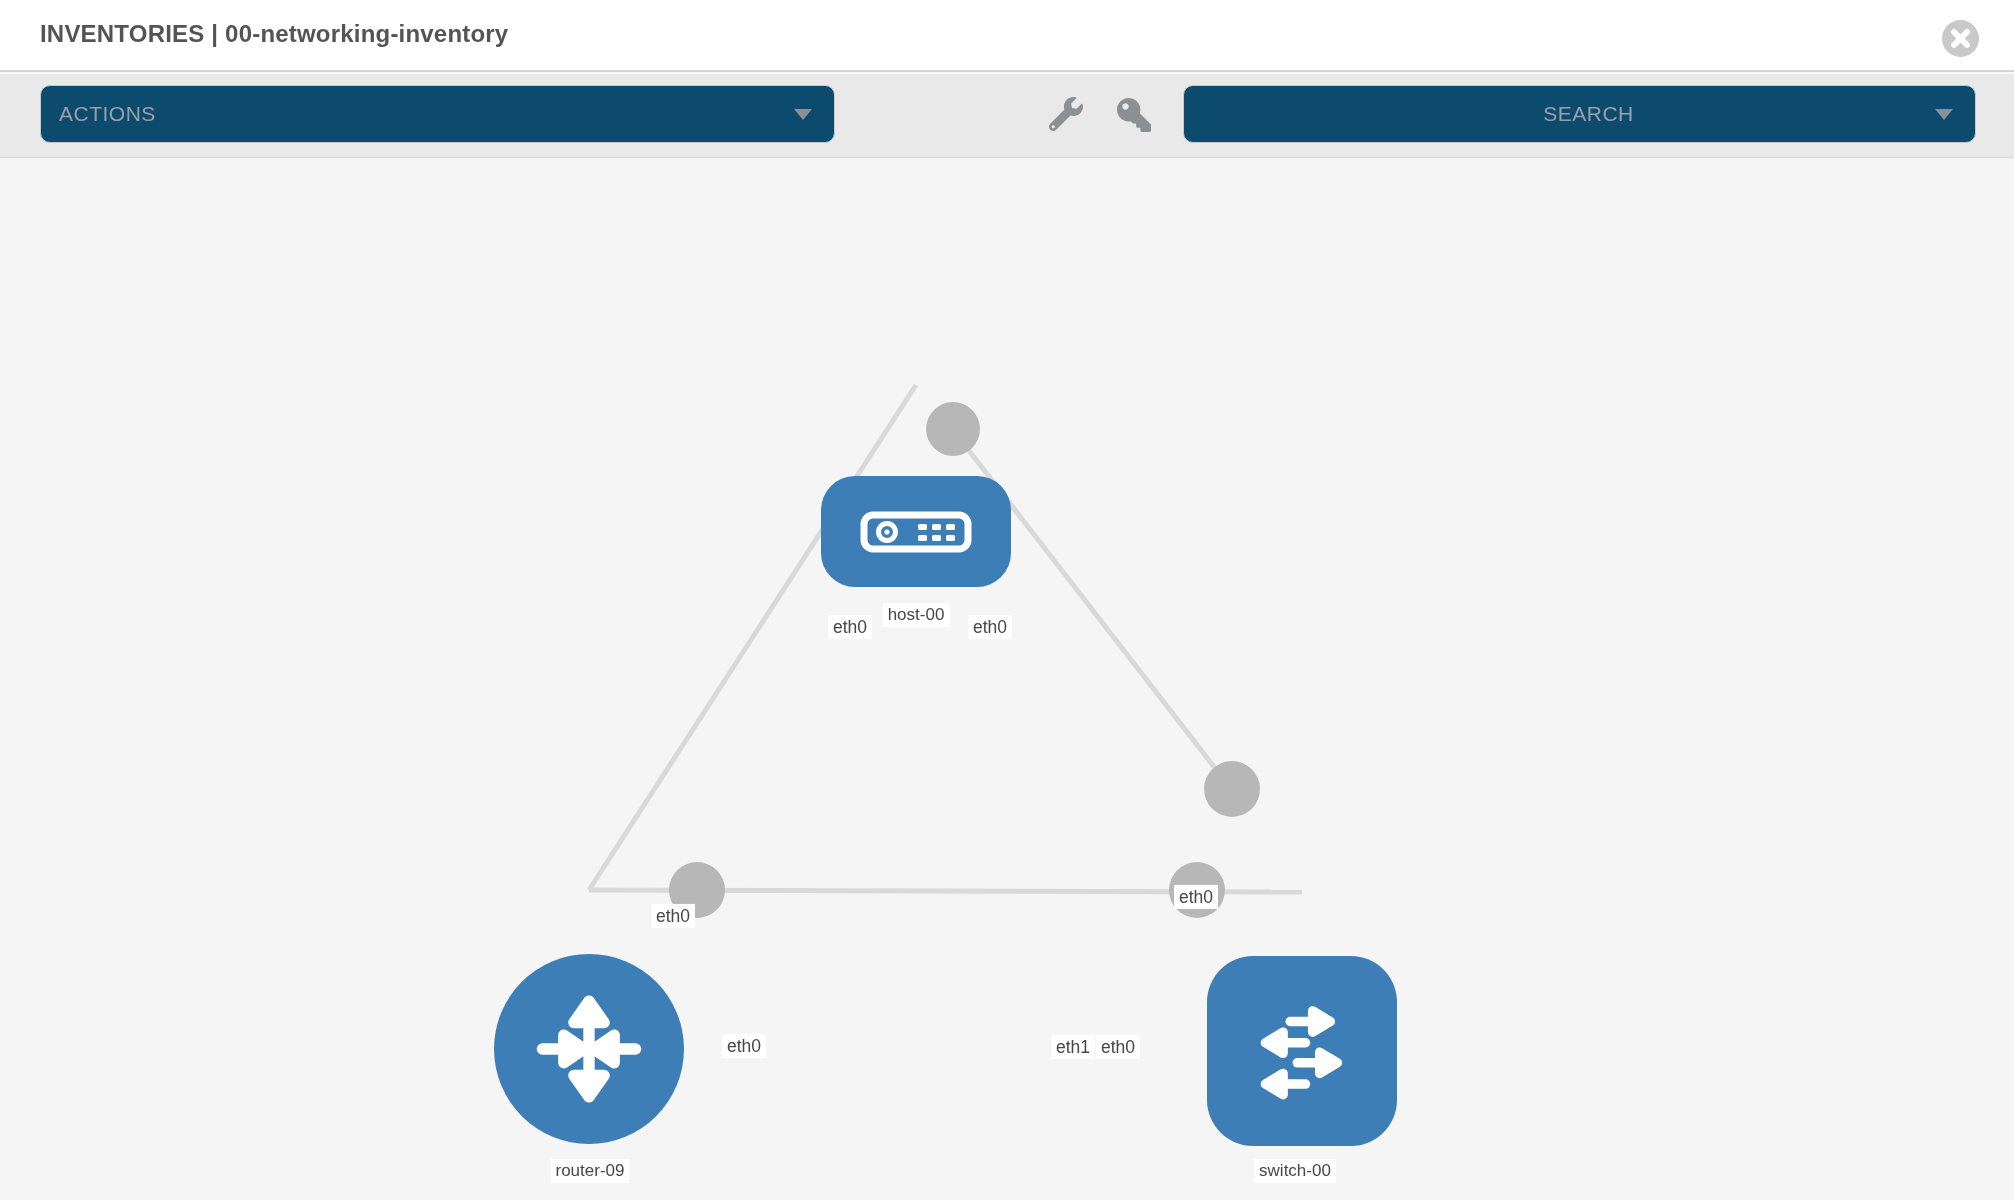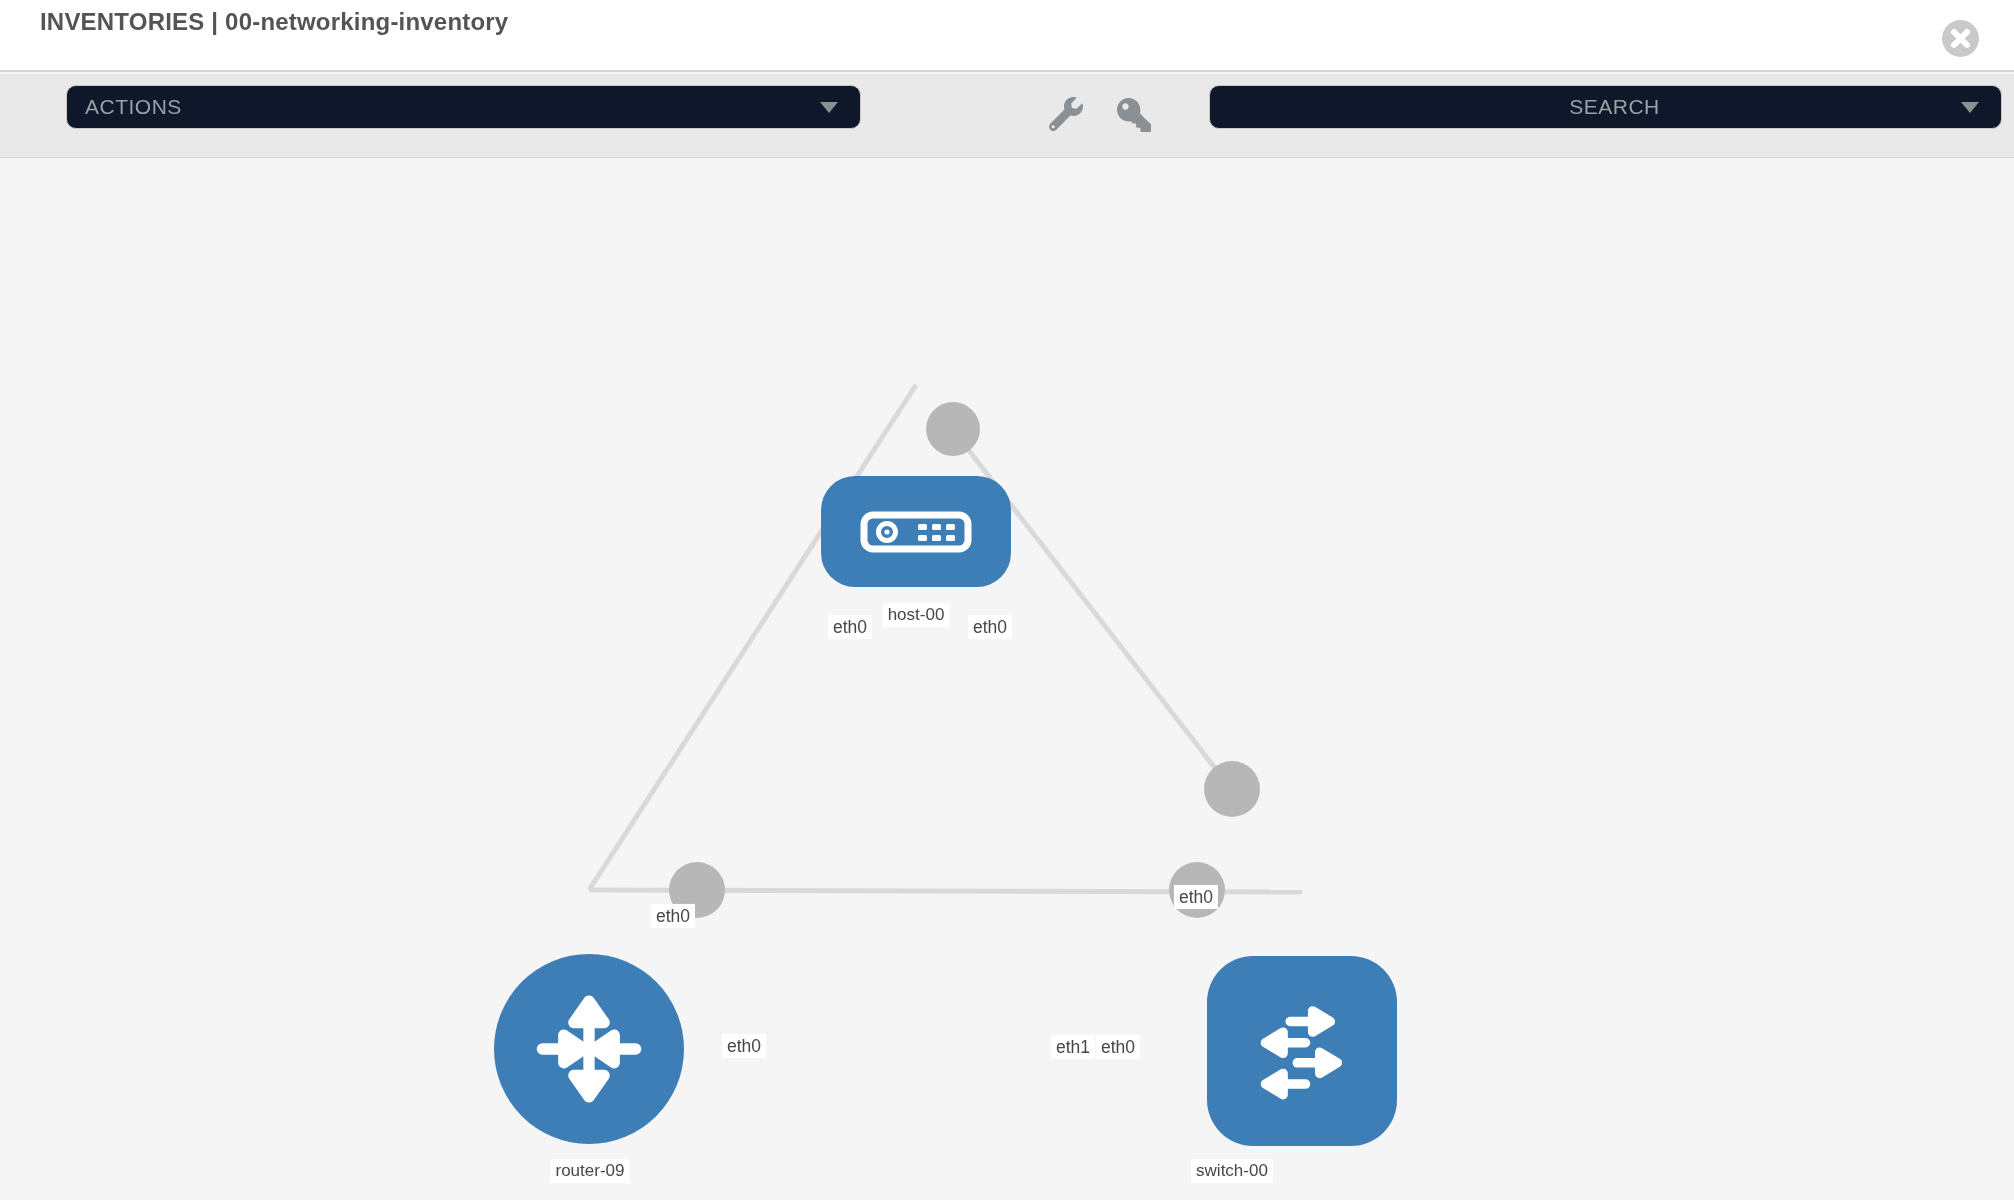--- a/index.html
+++ b/index.html
@@ -3,31 +3,31 @@
 <meta charset="utf-8">
 <style>
   * { margin:0; padding:0; box-sizing:border-box; }
   html,body { width:2014px; height:1200px; overflow:hidden;
     font-family:"Liberation Sans", sans-serif; background:#f5f5f5; }
   .stage { position:absolute; top:0; left:0; width:2014px; height:1200px; }
 
   
   .header { position:absolute; top:0; left:0; width:2014px; height:72px;
     background:#ffffff; border-bottom:2px solid #d4d4d4; }
-  .page-title { position:absolute; left:40px; top:8px; font-size:24px;
+  .page-title { position:absolute; left:40px; top:20px; font-size:24px;
     font-weight:bold; color:#545454; letter-spacing:0.2px; }
   .close-btn { position:absolute; left:1942px; top:20px; width:37px; height:37px;
     border-radius:50%; background:#c9c9c9; cursor:pointer; }
 
   
   .toolbar { position:absolute; top:74px; left:0; width:2014px; height:84px;
     background:#e9e9e9; border-bottom:1px solid #d7d7d7; }
-  .dropdown { position:absolute; top:11px; height:44px; background:#0f172a;
+  .dropdown { position:absolute; top:11px; height:58px; background:#0c4a6e;
     border:1px solid #c8c8c8; border-radius:10px; display:flex;
-    align-items:center; cursor:pointer;margin-left:26px; }
+    align-items:center; cursor:pointer; }
   .dd-actions { left:40px; width:795px; }
   .dd-search { left:1183px; width:793px;justify-content:center; }
   .dd-text { margin-left:18px; font-size:21px; color:#9aa0a5; letter-spacing:0.5px; }
   .caret { position:absolute; right:22px; top:50%; margin-top:-5px; width:0; height:0;
     border-left:9px solid transparent; border-right:9px solid transparent;
     border-top:11px solid #8b9095; }
   .tb-icon { position:absolute; cursor:pointer; }
   .icon-wrench { left:1049px; top:23px; }
   .icon-key { left:1116px; top:24px; }
 
@@ -116,21 +116,21 @@
     <div class="lbl lbl-if" style="left:850px;  top:468px;">eth0</div>
     <div class="lbl lbl-if" style="left:990px;  top:468px;">eth0</div>
     <div class="lbl lbl-if" style="left:673px;  top:757px;">eth0</div>
     <div class="lbl lbl-if" style="left:1196px; top:738px;">eth0</div>
     <div class="lbl lbl-if" style="left:744px;  top:887px;">eth0</div>
     <div class="lbl lbl-if" style="left:1118px; top:888px;">eth0</div>
     <div class="lbl lbl-if" style="left:1073px; top:888px;">eth1</div>
 
     <div class="lbl lbl-node" style="left:916px;  top:456px;">host-00</div>
     <div class="lbl lbl-node" style="left:590px;  top:1012px;">router-09</div>
-    <div class="lbl lbl-node" style="left:1232px; top:1012px;">switch-00</div>
+    <div class="lbl lbl-node" style="left:1295px; top:1012px;">switch-00</div>
 
   </div>
 
   <div class="header">
     <div class="page-title">INVENTORIES | 00-networking-inventory</div>
     <div class="close-btn">
       <svg width="37" height="37" viewBox="0 0 37 37">
         <g stroke="#ffffff" stroke-width="6" stroke-linecap="round">
           <line x1="12" y1="12" x2="25" y2="25"></line>
           <line x1="25" y1="12" x2="12" y2="25"></line>

